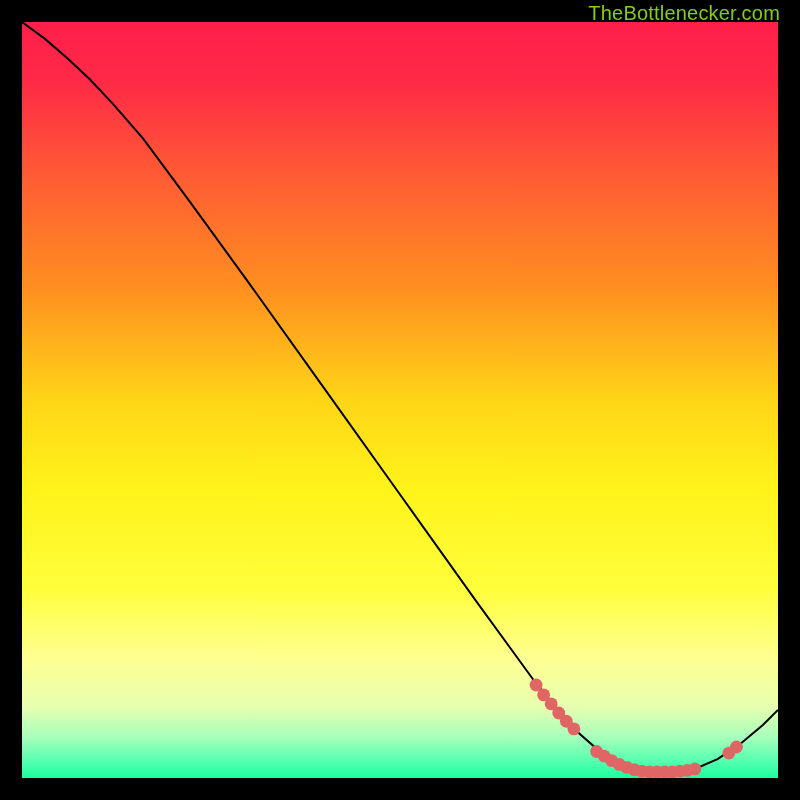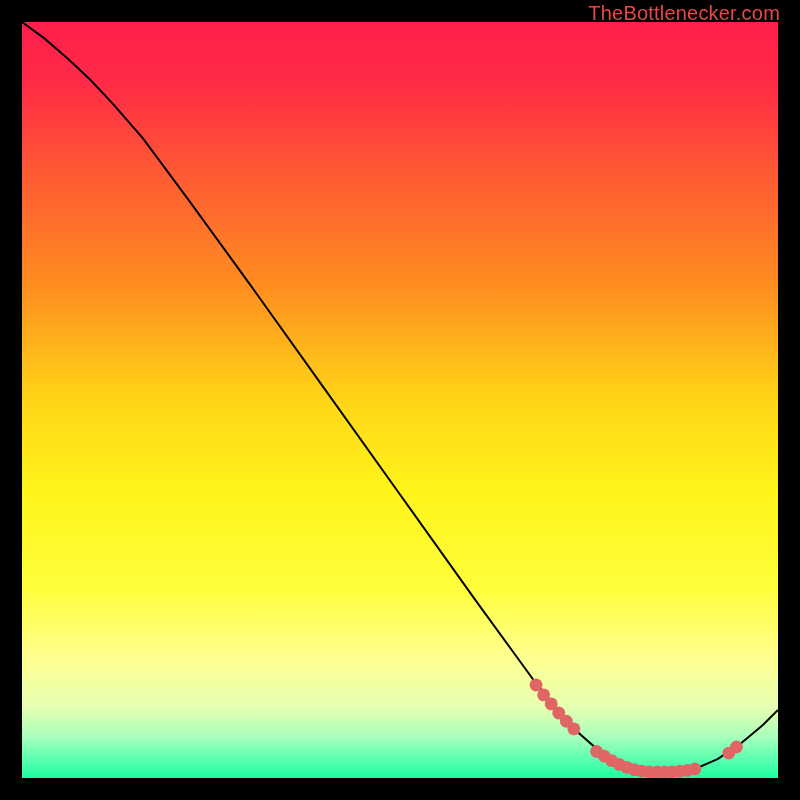--- a/index.html
+++ b/index.html
@@ -27,21 +27,21 @@
   }
   .plot svg {
     display: block;
     width: 756px;
     height: 756px;
   }
   .watermark {
     position: absolute;
     top: 2px;
     right: 20px;
-    color: #ef4444;
+    color: #84cc16;
     font-size: 20px;
     letter-spacing: 0.2px;
   }
 </style>
 </head>
 <body>
 
 <div class="frame">
   <div class="watermark">TheBottlenecker.com</div>
 

